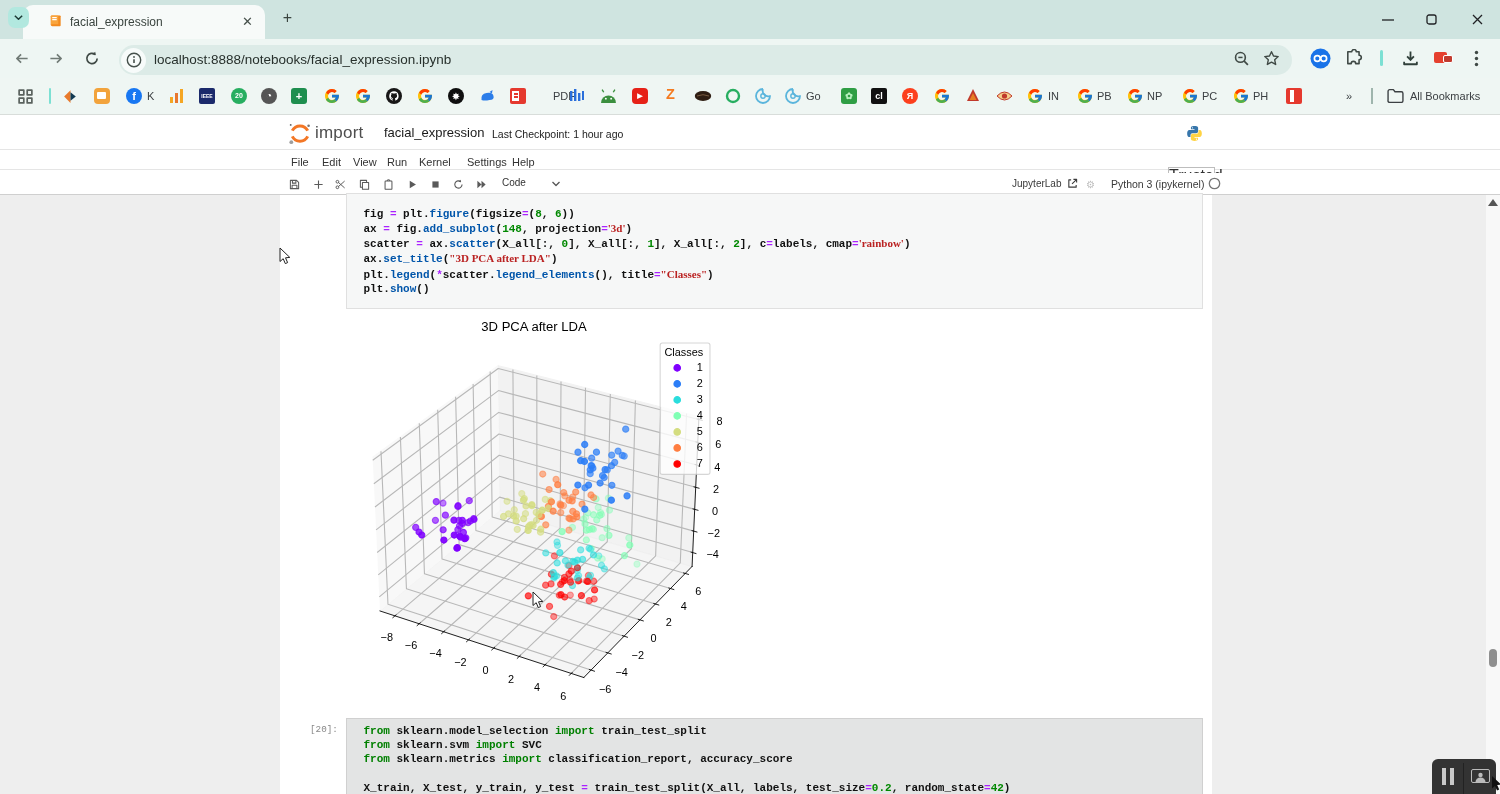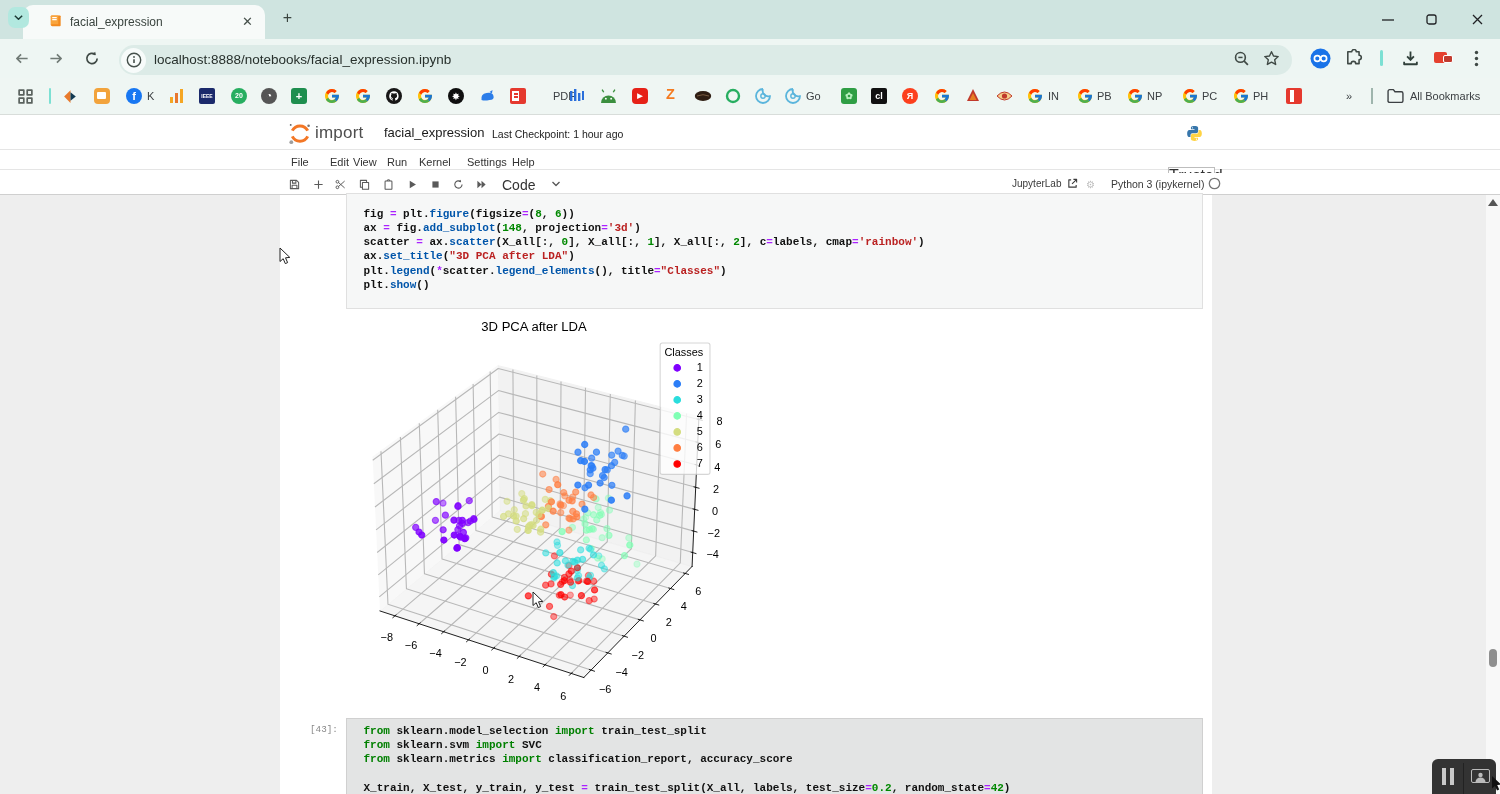--- a/index.html
+++ b/index.html
@@ -28,21 +28,21 @@
 
 #content { left:0; top:195px; width:1500px; height:599px; background:#eeeeee; }
 #nbcol { position:absolute; left:280px; top:0; width:932px; height:599px; background:#fff; }
 pre.code { font-family:"Liberation Mono", monospace; font-weight:bold; font-size:11px; line-height:14.3px; color:#111; white-space:pre;margin-left:12px; }
 .cell1 { position:absolute; left:345.5px; top:-2px; width:857px; height:116px; background:#f6f7f7; border:1px solid #e0e0e0; }
 .cell2 { position:absolute; left:345.5px; top:523px; width:857px; height:80px; background:#e3e4e4; border:1px solid #d0d0d0; }
 .prompt { position:absolute; left:310px; top:529px; font-family:"Liberation Mono", monospace; font-size:9.3px; color:#888; }
 .kw { color:#008000; font-weight:bold; }
 .op { color:#AA22FF; font-weight:bold; }
 .num { color:#080; }
-.str { color:#BA2121; }
+.str { color:#BA2121;font-family:Liberation Serif, serif; }
 .prop { color:#0055aa; }
 
 #sbar { position:absolute; right:0; top:0; width:14px; height:599px; background:#f8f8f8; }
 #sthumb { position:absolute; right:3px; top:454px; width:8px; height:18px; border-radius:4px; background:#8f8f8f; }
 
 #rec { position:absolute; right:4px; bottom:-5px; width:64px; height:40px; background:#333; border-radius:6px; }
 </style>
 </head>
 <body>
 <div class="abs" id="tabbar">
@@ -281,21 +281,21 @@
   <span class="abs" style="left:315px;top:6.5px;font-size:17px;color:#4e4e4e;letter-spacing:0.2px">import</span>
   <span class="abs" style="left:384px;top:9px;font-size:13px;color:#1a1a1a">facial_expression</span>
   <span class="abs" style="left:492px;top:11.5px;font-size:10.5px;color:#212121">Last Checkpoint: 1 hour ago</span>
   <svg class="abs" style="left:1186px;top:9px" width="17" height="17" viewBox="0 0 32 32">
     <path d="M15.9 2 c-7 0-6.6 3-6.6 3 v3.2 h6.7 v1 H6.7 s-4.5-.5-4.5 6.6 4 6.8 4 6.8 h2.3 v-3.3 s-.1-4 3.9-4 h6.7 s3.7.1 3.7-3.6 V5.6 S23.4 2 15.9 2 z M12.2 4.1 a1.2 1.2 0 1 1 0 2.4 1.2 1.2 0 0 1 0-2.4 z" fill="#3776ab"></path>
     <path d="M16.1 30 c7 0 6.6-3 6.6-3 v-3.2 h-6.7 v-1 h9.3 s4.5 .5 4.5-6.6 -4-6.8-4-6.8 h-2.3 v3.3 s.1 4-3.9 4 h-6.7 s-3.7-.1-3.7 3.6 v5.1 S8.6 30 16.1 30 z M19.8 27.9 a1.2 1.2 0 1 1 0-2.4 1.2 1.2 0 0 1 0 2.4 z" fill="#ffd343"></path>
   </svg>
 </div>
 <div class="abs" id="jmenu">
   <span style="left:291px">File</span>
-    <span style="left:330px">Edit</span>
+    <span style="left:322px">Edit</span>
     <span style="left:353px">View</span>
     <span style="left:387px">Run</span>
     <span style="left:419px">Kernel</span>
     <span style="left:467px">Settings</span>
     <span style="left:512px">Help</span>
   <div class="abs" style="left:1168px;top:16px;width:47px;height:17px;border:1px solid #bdbdbd;background:#fff;font-size:16px;color:#333;text-align:left;line-height:16px">Trusted</div>
 </div>
 <div class="abs" id="jtoolbar">
   <svg class="abs" style="left:288.5px;top:6px" width="11" height="11" viewBox="0 0 16 16">
       <path d="M2 2 h9 l3 3 v9 h-12 z M5 2 v4 h5 v-4 M4.5 14 v-5 h7 v5" fill="none" stroke="#5a5a5a" stroke-width="1.5"></path>
@@ -322,21 +322,21 @@
     <svg class="abs" style="left:430px;top:6px" width="11" height="11" viewBox="0 0 16 16">
       <rect x="3.5" y="3.5" width="9" height="9" fill="#5a5a5a"></rect>
     </svg>
     <svg class="abs" style="left:452.5px;top:6px" width="11" height="11" viewBox="0 0 16 16">
       <path d="M13.2 8 A5.3 5.3 0 1 1 11.4 4" stroke="#5a5a5a" stroke-width="1.6" fill="none"></path>
       <path d="M11.2 1 L11.6 4.8 L8 3.6 Z" fill="#5a5a5a"></path>
     </svg>
     <svg class="abs" style="left:476px;top:6px" width="11" height="11" viewBox="0 0 16 16">
       <path d="M2 2.5 L8 8 L2 13.5 Z M8 2.5 L14 8 L8 13.5 Z" fill="#5a5a5a"></path>
     </svg>
-  <span class="abs" style="left:502px;top:4px;font-size:14px;color:#333">Code</span>
+  <span class="abs" style="left:502px;top:4px;font-size:10px;color:#333">Code</span>
   <svg class="abs" style="left:551px;top:7px" width="10" height="8" viewBox="0 0 10 8">
       <path d="M1.5 2 L5 5.5 L8.5 2" stroke="#555" stroke-width="1.3" fill="none"></path>
     </svg>
   <span class="abs" style="left:1012px;top:4.5px;font-size:10px;color:#3a3a3a">JupyterLab</span>
   <svg class="abs" style="left:1066.5px;top:5px" width="11" height="11" viewBox="0 0 12 12">
       <path d="M4.5 2 H2 V10 H10 V7.5 M7 1.5 H10.5 V5 M10.3 1.7 L5.5 6.5" stroke="#3a3a3a" stroke-width="1.2" fill="none"></path>
     </svg>
   <span class="abs" style="left:1086px;top:6px;font-size:10px;color:#bdbdbd">⚙</span>
   <span class="abs" style="left:1111px;top:4.5px;font-size:10.5px;color:#3a3a3a">Python 3 (ipykernel)</span>
   <svg class="abs" style="left:1208px;top:3.5px" width="13" height="13" viewBox="0 0 14 14">
@@ -1600,21 +1600,21 @@
    </g>
   </g>
  </g>
  <defs>
   <clipPath id="p4d95596c6c">
    <rect x="128.88" y="51.84" width="332.64" height="332.64"></rect>
   </clipPath>
  </defs>
 </svg>
 
-  <span class="prompt">[43]:</span>
+  <span class="prompt">[20]:</span>
   <div class="cell2">
       <pre class="code" style="position:absolute;left:5px;top:4.5px"><span class="kw">from</span> sklearn.model_selection <span class="kw">import</span> train_test_split
 <span class="kw">from</span> sklearn.svm <span class="kw">import</span> SVC
 <span class="kw">from</span> sklearn.metrics <span class="kw">import</span> classification_report, accuracy_score
 
 X_train, X_test, y_train, y_test <span class="op">=</span> train_test_split(X_all, labels, test_size<span class="op">=</span><span class="num">0.2</span>, random_state<span class="op">=</span><span class="num">42</span>)</pre>
     </div>
   <div id="sbar">
       <div style="position:absolute;right:2px;top:4px;width:0;height:0;border-left:5px solid transparent;border-right:5px solid transparent;border-bottom:7px solid #555"></div>
       <div id="sthumb"></div>

